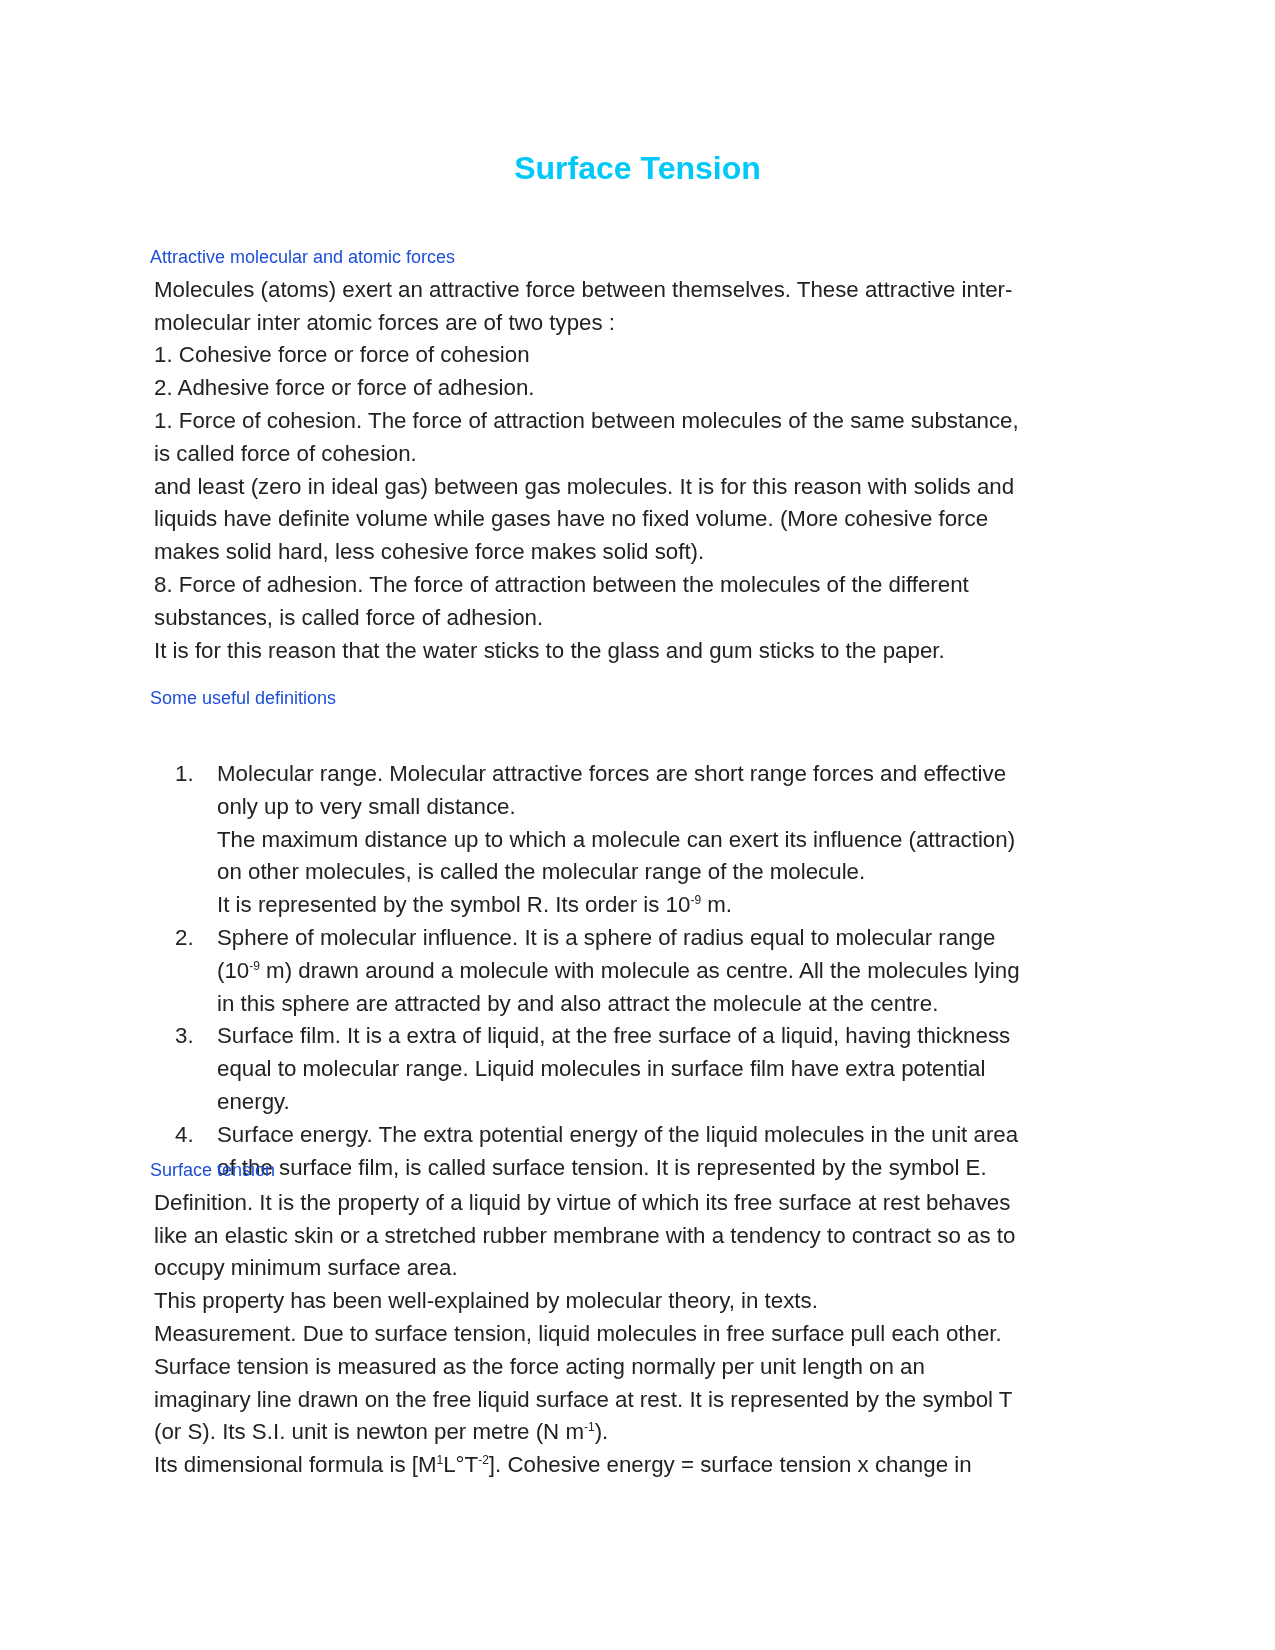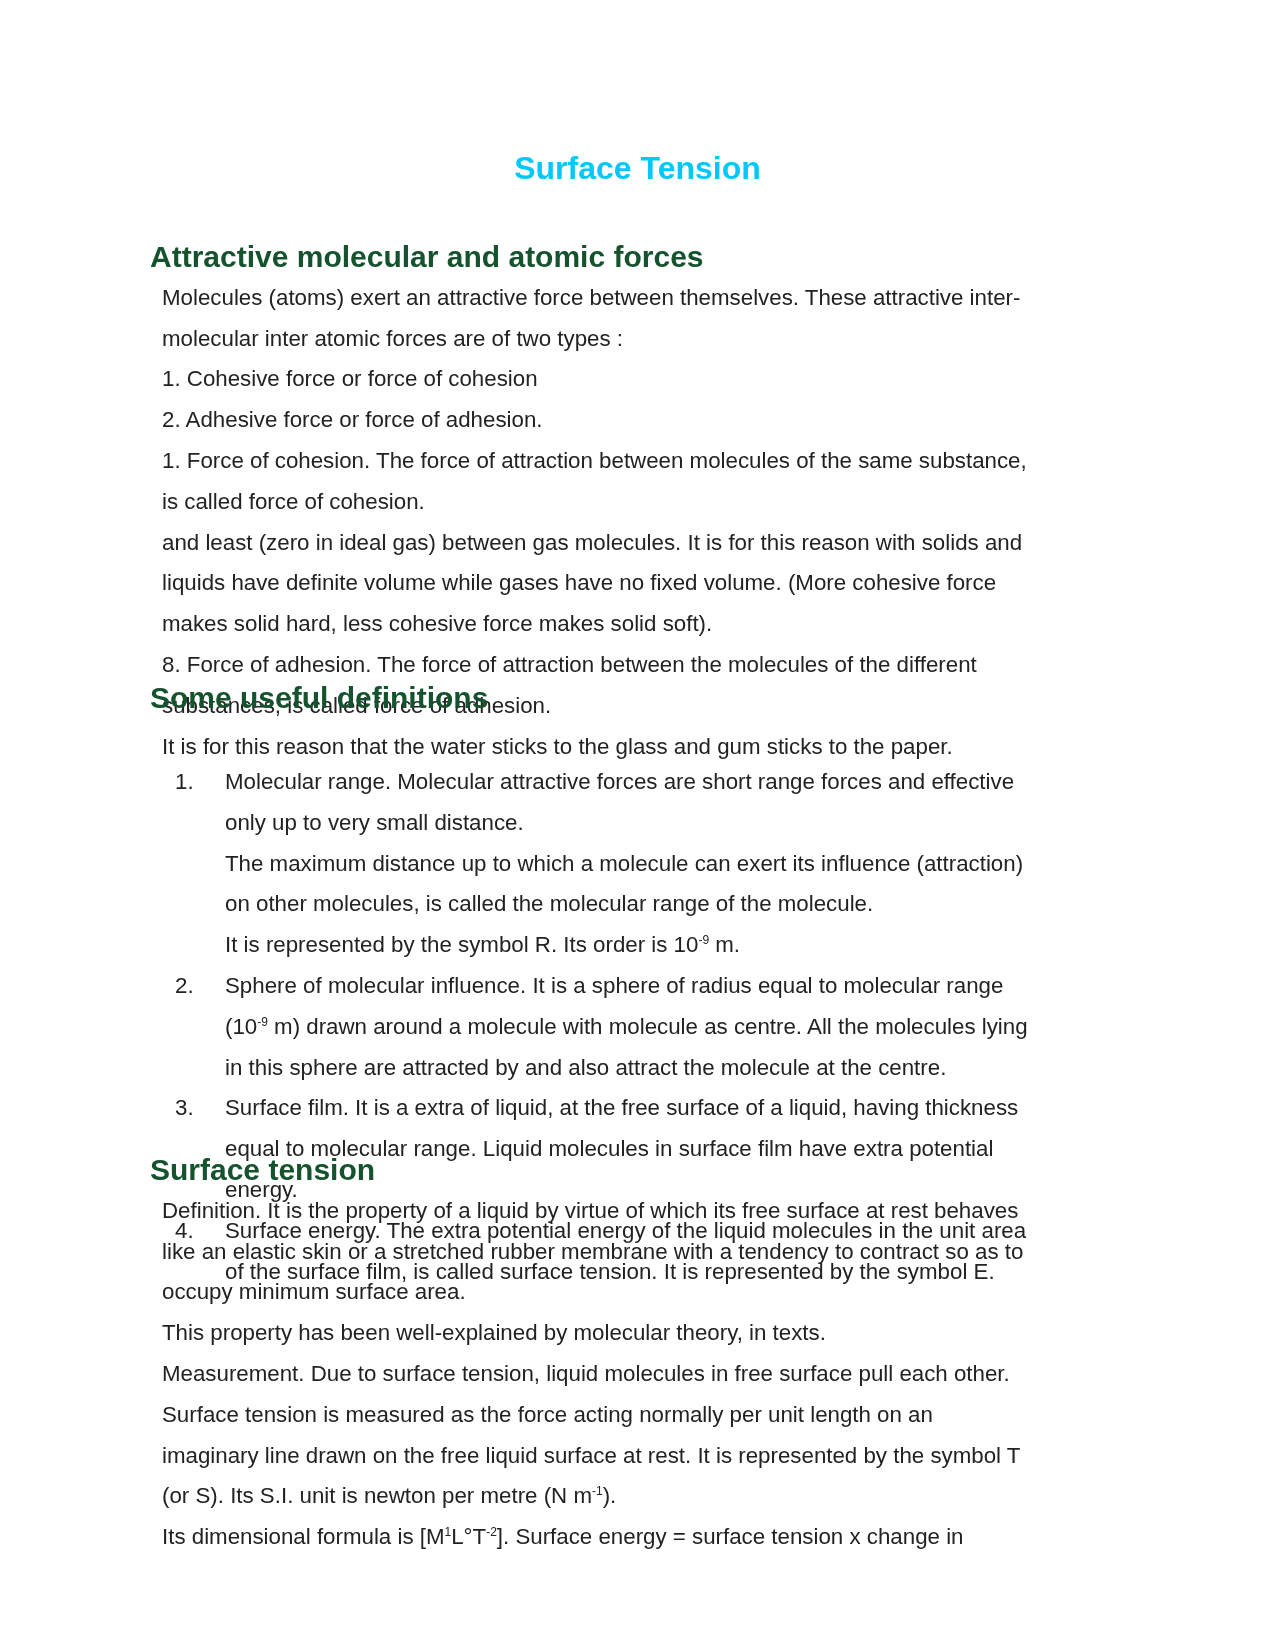--- a/index.html
+++ b/index.html
@@ -2,22 +2,22 @@
 <html><head>
 <meta charset="utf-8">
 <style>
   html, body { margin: 0; padding: 0; background: #ffffff; }
   body { width: 1275px; height: 1650px; position: relative; overflow: hidden;
          font-family: "Liberation Sans", sans-serif; color: #222222; }
   .page { position: absolute; left: 0; top: 0; width: 1055px; height: 1650px; }
   .title { position: absolute; top: 148px; left: 0; width: 1275px; text-align: center;
            font-size: 32px; font-weight: bold; color: #00C8F8; line-height: 40px; margin: 0; }
   .block { position: absolute; left: 150px; width: 980px; font-size: 22.3px; line-height: 28.8px; }
-  .h { font-weight: bold; color: #14532d; font-size: 30px; line-height: 28.8px; margin: 0; }
-  p.line { margin: 12px; }
+  .h { font-weight: normal; color: #1d4ed8; font-size: 18px; line-height: 28.8px; margin: 0; }
+  p.line { margin: 4px; }
   sup { font-size: 12px; vertical-align: 8px; line-height: 0; }
   ol.defs { position: absolute; left: 150px; top: 756px; width: 980px; margin: 0; padding: 0;
             list-style: none; font-size: 22.3px; line-height: 28.8px; }
   ol.defs li { position: relative; padding-left: 63px; }
   ol.defs li .num { position: absolute; left: 25px; top: 0; }
 </style>
 </head>
 <body>
 
 <div class="page">
@@ -75,16 +75,16 @@
   <div class="block" style="top:1156px;">
     <p class="h">Surface tension</p>
     <p class="line">Definition. It is the property of a liquid by virtue of which its free surface at rest behaves</p>
     <p class="line">like an elastic skin or a stretched rubber membrane with a tendency to contract so as to</p>
     <p class="line">occupy minimum surface area.</p>
     <p class="line">This property has been well-explained by molecular theory, in texts.</p>
     <p class="line">Measurement. Due to surface tension, liquid molecules in free surface pull each other.</p>
     <p class="line">Surface tension is measured as the force acting normally per unit length on an</p>
     <p class="line">imaginary line drawn on the free liquid surface at rest. It is represented by the symbol T</p>
     <p class="line"><span>(or S). Its S.I. unit is newton per metre (N m</span><sup>-1</sup><span>).</span></p>
-    <p class="line"><span>Its dimensional formula is [M</span><sup>1</sup><span>L°T</span><sup>-2</sup><span>]. Surface energy = surface tension x change in</span></p>
+    <p class="line"><span>Its dimensional formula is [M</span><sup>1</sup><span>L°T</span><sup>-2</sup><span>]. Cohesive energy = surface tension x change in</span></p>
   </div>
 
 </div>
 
 </body></html>

